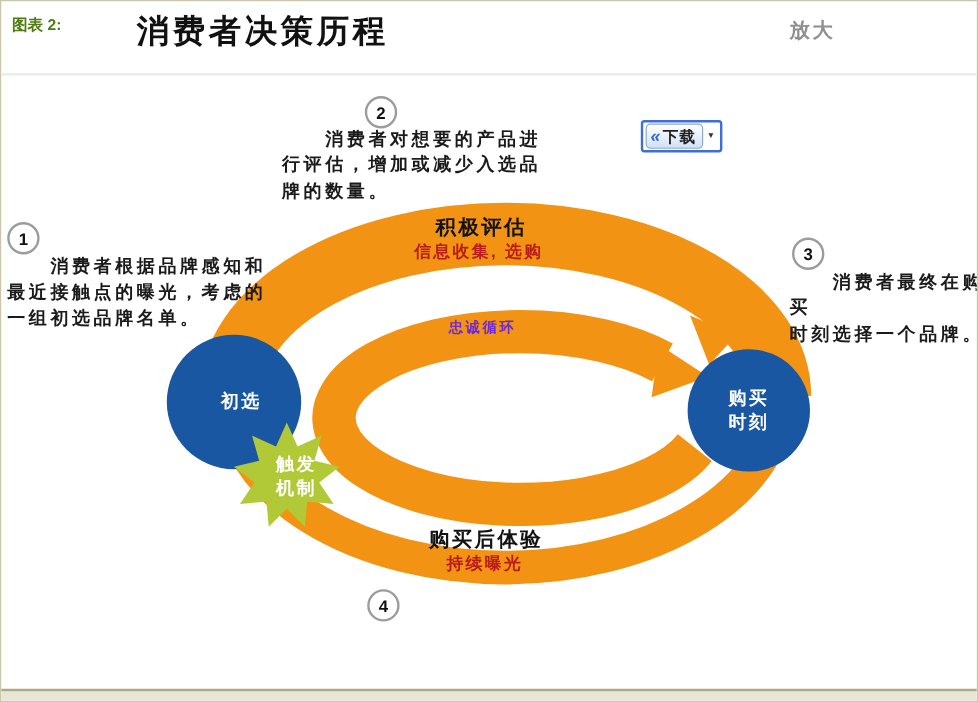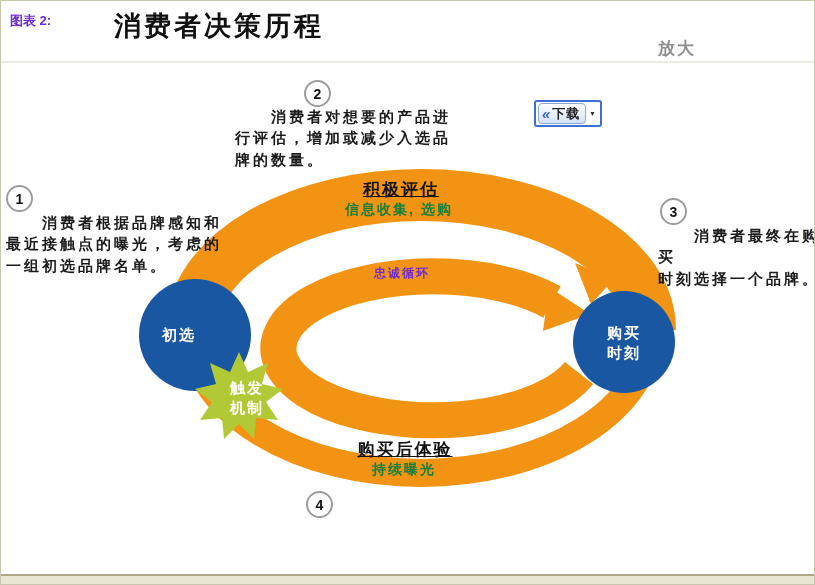--- a/index.html
+++ b/index.html
@@ -1,49 +1,49 @@
 <!DOCTYPE html>
 <html><head>
 <meta charset="utf-8">
 <style>
   html,body{margin:0;padding:0;background:#fff;}
   body{font-family:"Liberation Sans",sans-serif;}
   .page{position:relative;width:815px;height:585px;background:#fff;overflow:hidden;
         border:1px solid #C8C6AC;box-sizing:border-box;}
   
-  .fig-label{position:absolute;left:9px;top:11px;font-size:13px;font-weight:bold;color:#6d28d9;}
+  .fig-label{position:absolute;left:9px;top:11px;font-size:13px;font-weight:bold;color:#4d7c0f;}
   .title{position:absolute;left:113px;top:7px;font-size:27px;font-weight:bold;color:#111;letter-spacing:3px;}
   .header-rule{position:absolute;left:0;top:60px;width:100%;height:2px;background:#ECECE4;}
   
   .wm{position:absolute;top:4px;right:8px;text-align:right;color:#7d7d7d;line-height:1.1;}
   .wm-site{font-size:15px;font-weight:bold;letter-spacing:1px;}
   .wm-url{font-size:11px;font-weight:bold;letter-spacing:0.5px;}
-  .wm-behind{position:absolute;top:13px;right:118px;font-size:17px;font-weight:bold;color:#8f8f8f;letter-spacing:2px;margin-top:23px;}
+  .wm-behind{position:absolute;top:13px;right:118px;font-size:17px;font-weight:bold;color:#8f8f8f;letter-spacing:2px;}
   
   .dl-btn{position:absolute;left:533px;top:99px;height:27px;box-sizing:border-box;
           border:2px solid #3F6FD4;border-radius:3px;background:#fff;display:flex;align-items:center;
           padding:1px 2px;cursor:pointer;}
   .dl-pill{display:flex;align-items:center;height:19px;padding:0 5px 0 3px;border:1px solid #90A9CE;border-radius:4px;
            background:linear-gradient(#ffffff,#d2e1f8);}
   .dl-arrow{color:#2B65D9;font-weight:bold;font-size:15px;line-height:1;margin-right:2px;font-style:italic;}
   .dl-label{font-size:13px;font-weight:bold;color:#222;letter-spacing:1px;}
   .dl-caret{width:12px;text-align:center;font-size:7px;color:#333;line-height:1;}
   
   svg.diagram{position:absolute;left:0;top:0;}
   
   .num{position:absolute;width:23px;height:23px;border:2px solid #9C9C9C;border-radius:50%;background:#fff;
        display:flex;align-items:center;justify-content:center;font-size:14px;font-weight:bold;color:#111;}
   
   .para{position:absolute;white-space:pre-line;font-size:15px;font-weight:bold;color:#1b1b1b;
         letter-spacing:3px;line-height:1.42;}
   
   .dlabel{position:absolute;transform:translateX(-50%);font-weight:bold;white-space:pre-line;text-align:center;}
-  .lbl-black-lg{font-size:17px;color:#131313;letter-spacing:2px;text-decoration:underline;}
+  .lbl-black-lg{font-size:17px;color:#131313;letter-spacing:2px;}
   .lbl-black-md{font-size:12px;color:#6d28d9;letter-spacing:2px;}
-  .lbl-white{font-size:14px;color:#15803d;letter-spacing:2px;}
+  .lbl-white{font-size:14px;color:#b91c1c;letter-spacing:2px;}
   .node-label{font-size:15px;color:#fff;line-height:1.3;letter-spacing:2px;}
   
   .bottom-strip{position:absolute;left:0;bottom:0;width:100%;height:8px;background:#E9E7D4;
                 border-top:2px solid #ABA989;box-sizing:content-box;}
 </style>
 </head>
 <body>
 
 <div class="page">
 
@@ -78,21 +78,21 @@
 
     <polygon points="238,351 247,371 267,362 261,383 282,388 265,401 277,419 255,417 253,438 238,423 223,438 221,417 199,419 211,401 194,388 215,383 209,362 229,371" fill="#B2C937"></polygon>
   </svg>
 
   <div class="dlabel lbl-black-lg" style="left:400px;top:177px;">积极评估</div>
   <div class="dlabel lbl-white" style="left:398px;top:200px;">信息收集, 选购</div>
   <div class="dlabel lbl-black-md" style="left:401px;top:264px;">忠诚循环</div>
   <div class="dlabel lbl-black-lg" style="left:404px;top:437px;">购买后体验</div>
   <div class="dlabel lbl-white" style="left:403px;top:460px;text-align:right;">持续曝光</div>
 
-  <div class="dlabel node-label" style="left:178px;top:324px;">初选</div>
+  <div class="dlabel node-label" style="left:200px;top:324px;">初选</div>
   <div class="dlabel node-label" style="left:623px;top:322px;">购买
 时刻</div>
   <div class="dlabel node-label" style="left:246px;top:377px;">触发
 机制</div>
 
   <div class="num" style="left:5px;top:184px;">1</div>
   <div class="num" style="left:303px;top:79px;">2</div>
   <div class="num" style="left:659px;top:197px;">3</div>
   <div class="num" style="left:305px;top:490px;">4</div>
 

